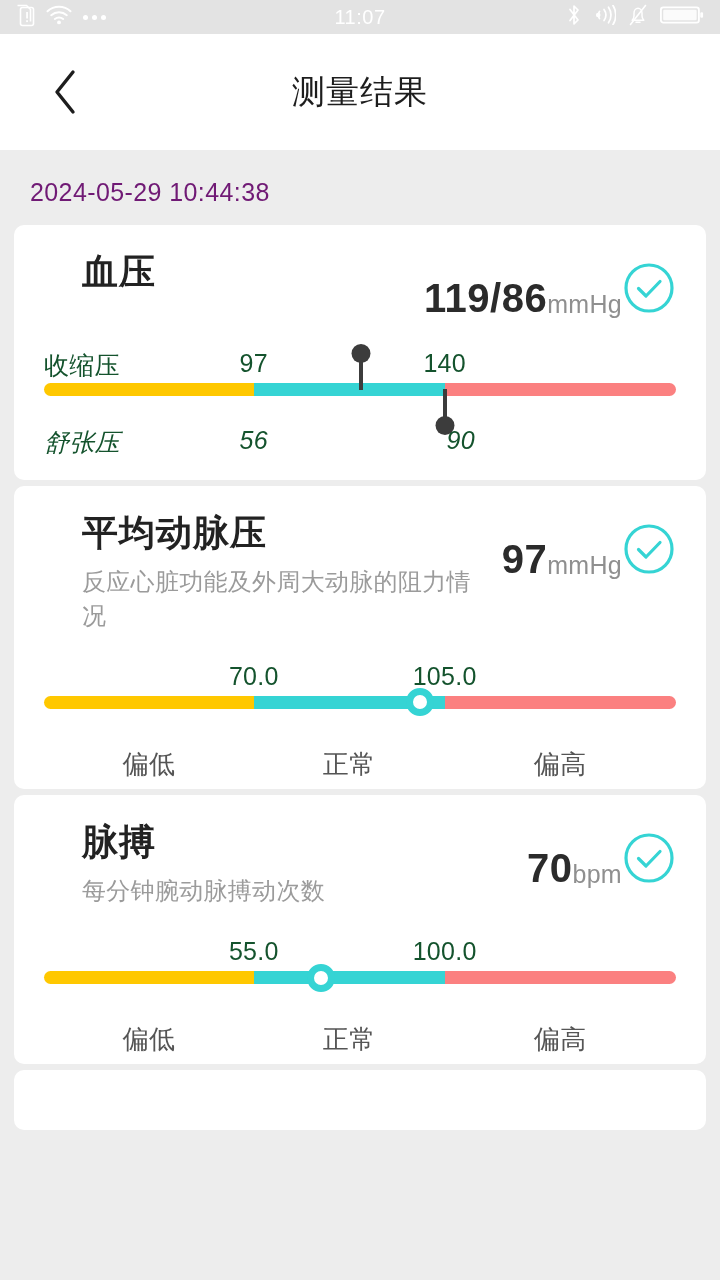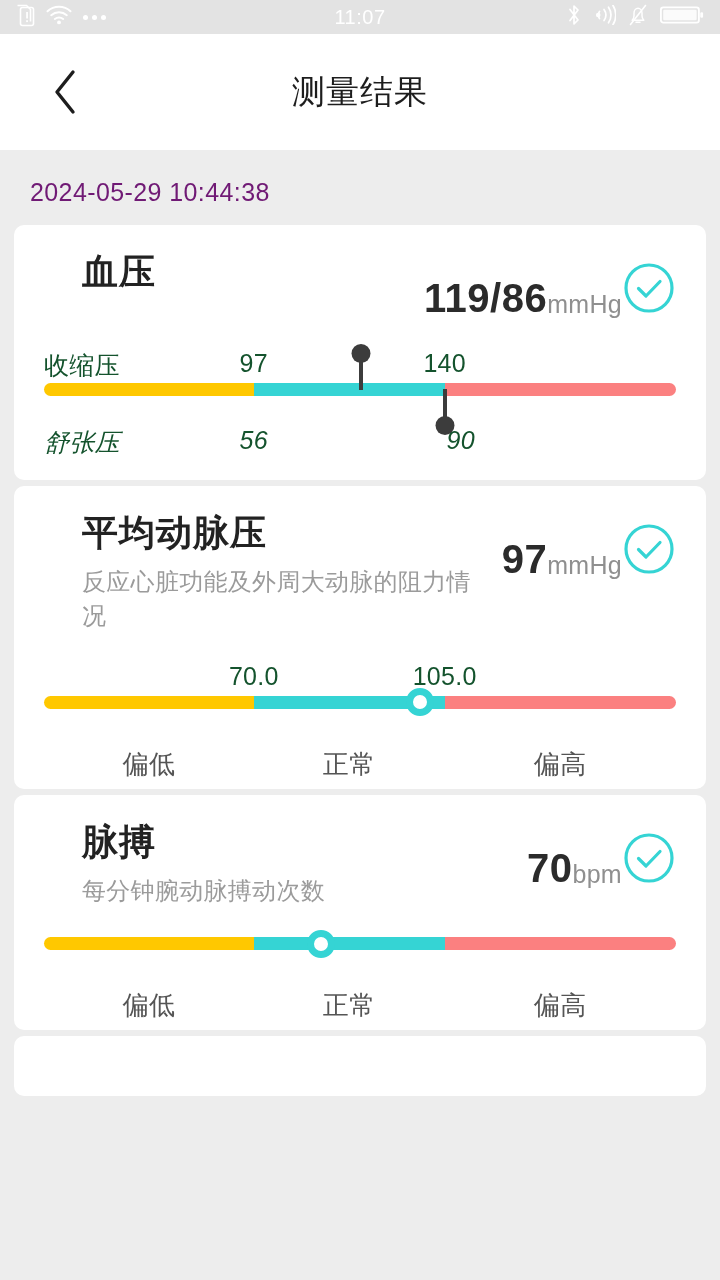--- a/index.html
+++ b/index.html
@@ -332,20 +332,24 @@
         <div class="status-icon">
           <svg width="54" height="54" viewBox="0 0 54 54">
             <circle cx="27" cy="27" r="23" fill="none" stroke="#35d4d4" stroke-width="3.2"></circle>
             <path d="M16.5 27.5l7.5 7.5L38 20.5" fill="none" stroke="#35d4d4" stroke-width="3.2" stroke-linecap="round" stroke-linejoin="round"></path>
           </svg>
         </div>
       </div>
     </div>
 
     <div class="slider-block">
+      <div class="ticks">
+        <span style="left:33.2%;">55.0</span>
+        <span style="left:63.4%;">100.0</span>
+      </div>
 
       <div class="bar">
         <div class="seg low" style="width:33.2%;background:#ffc800;"></div>
         <div class="seg normal" style="width:30.2%;background:#35d4d4;"></div>
         <div class="seg high" style="width:36.6%;background:#fb8080;"></div>
         <div class="ring-knob" style="left:43.8%;"></div>
       </div>
 
       <div class="zones">
         <span style="left:16.6%;">偏低</span>

